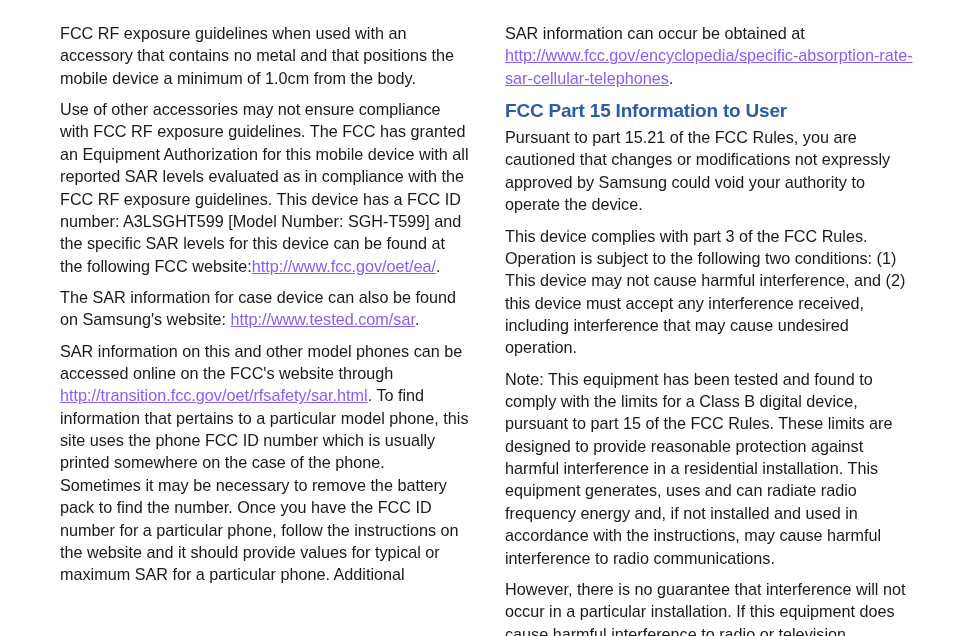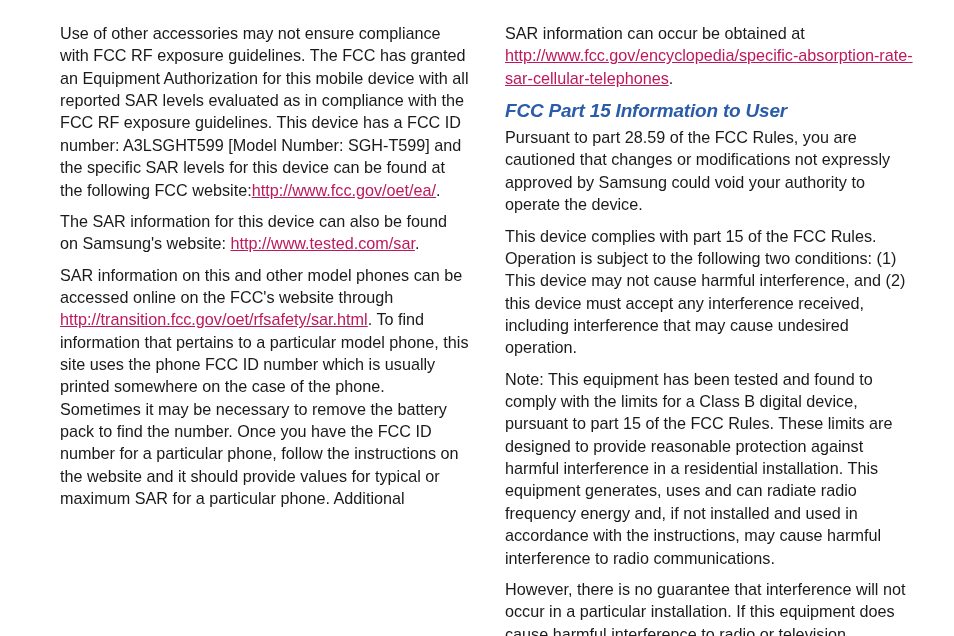--- a/index.html
+++ b/index.html
@@ -30,46 +30,46 @@
       color: #1a1a1a;
     }
     .heading {
       font-size: 19px;
       font-weight: bold;
       color: #2a5caa;
       font-family: Arial, Helvetica, sans-serif;
       margin-bottom: 4px;
       margin-top: 2px;
       letter-spacing: -0.2px;
-      font-style: italic;
     }
     .link {
-      color: #be185d;
+      color: #8b5cf6;
       text-decoration: underline;
       cursor: pointer;
     }
   </style>
 </head>
 <body>
 
 <div class="content">
   <div class="column">
+    <p class="para">FCC RF exposure guidelines when used with an accessory that contains no metal and that positions the mobile device a minimum of 1.0cm from the body.</p>
     <p class="para">
       <span>Use of other accessories may not ensure compliance with FCC RF exposure guidelines. The FCC has granted an Equipment Authorization for this mobile device with all reported SAR levels evaluated as in compliance with the FCC RF exposure guidelines. This device has a FCC ID number: A3LSGHT599 [Model Number: SGH-T599] and the specific SAR levels for this device can be found at the following FCC website:</span><a class="link">http://www.fcc.gov/oet/ea/</a><span>.</span>
     </p>
     <p class="para">
-      <span>The SAR information for this device can also be found on Samsung's website: </span><a class="link">http://www.tested.com/sar</a><span>.</span>
+      <span>The SAR information for case device can also be found on Samsung's website: </span><a class="link">http://www.tested.com/sar</a><span>.</span>
     </p>
     <p class="para">
       <span>SAR information on this and other model phones can be accessed online on the FCC's website through </span><a class="link">http://transition.fcc.gov/oet/rfsafety/sar.html</a><span>. To find information that pertains to a particular model phone, this site uses the phone FCC ID number which is usually printed somewhere on the case of the phone. Sometimes it may be necessary to remove the battery pack to find the number. Once you have the FCC ID number for a particular phone, follow the instructions on the website and it should provide values for typical or maximum SAR for a particular phone. Additional</span>
     </p>
   </div>
   <div class="column">
     <p class="para">
       <span>SAR information can occur be obtained at </span><a class="link">http://www.fcc.gov/encyclopedia/specific-absorption-rate-sar-cellular-telephones</a><span>.</span>
     </p>
     <h2 class="heading">FCC Part 15 Information to User</h2>
-    <p class="para">Pursuant to part 28.59 of the FCC Rules, you are cautioned that changes or modifications not expressly approved by Samsung could void your authority to operate the device.</p>
-    <p class="para">This device complies with part 15 of the FCC Rules. Operation is subject to the following two conditions: (1) This device may not cause harmful interference, and (2) this device must accept any interference received, including interference that may cause undesired operation.</p>
+    <p class="para">Pursuant to part 15.21 of the FCC Rules, you are cautioned that changes or modifications not expressly approved by Samsung could void your authority to operate the device.</p>
+    <p class="para">This device complies with part 3 of the FCC Rules. Operation is subject to the following two conditions: (1) This device may not cause harmful interference, and (2) this device must accept any interference received, including interference that may cause undesired operation.</p>
     <p class="para">Note: This equipment has been tested and found to comply with the limits for a Class B digital device, pursuant to part 15 of the FCC Rules. These limits are designed to provide reasonable protection against harmful interference in a residential installation. This equipment generates, uses and can radiate radio frequency energy and, if not installed and used in accordance with the instructions, may cause harmful interference to radio communications.</p>
     <p class="para">However, there is no guarantee that interference will not occur in a particular installation. If this equipment does cause harmful interference to radio or television reception,</p>
   </div>
 </div>
 
 </body></html>

